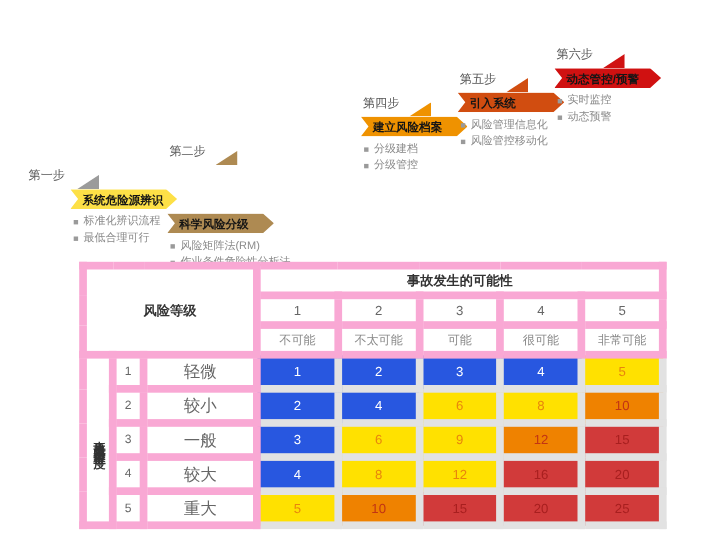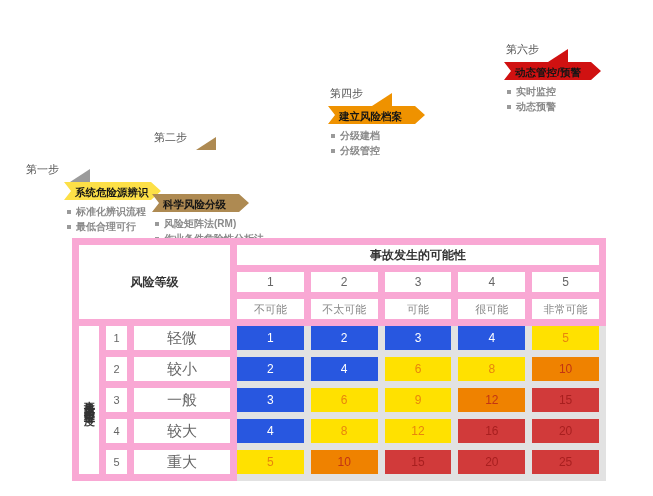--- a/index.html
+++ b/index.html
@@ -3,39 +3,39 @@
 <meta charset="utf-8">
 <style>
   * { margin:0; padding:0; box-sizing:border-box; }
   html,body { background:#ffffff; }
   body { font-family:"Liberation Sans","DejaVu Sans",sans-serif; }
   .canvas { position:relative; width:653px; height:496px; background:#ffffff; overflow:hidden; }
 
   
   .steps-layer { position:absolute; left:0; top:0; width:653px; height:236px; }
   .step { position:absolute; width:116px; }
-  .s1 { left:64px;  top:172px;margin-top:10px; }
+  .s1 { left:64px;  top:172px; }
   .s2 { left:152px; top:150px; }
   .s3 { left:240px; top:128px; }
   .s4 { left:328px; top:106px; }
   .s5 { left:416px; top:84px;  }
   .s6 { left:504px; top:62px;  }
 
   .step-label { position:absolute; left:2px; top:-20px; font-size:11px; color:#555; white-space:nowrap; }
   .s1 .step-label { left:-38px; }
   .step-tri { position:absolute; left:44px; top:-13px; width:20px; height:13px;
               clip-path:polygon(100% 0, 100% 100%, 0 100%); }
   .s1 .step-tri { left:6px; }
 
   .step-bar { position:relative; width:97px; height:18px; line-height:18px; padding-left:11px;
               clip-path:polygon(0 0, calc(100% - 10px) 0, 100% 50%, calc(100% - 10px) 100%, 0 100%, 7px 50%); }
   .step-title { font-weight:700; font-size:10.5px; color:#151515; white-space:nowrap; }
 
   .step-bullets { list-style:none; margin:5px 0 0 2px; width:110px; }
-  .step-bullets li { position:relative; padding-left:10px; font-size:10px; color:#8a8a8a; line-height:1.45;font-weight:bold; }
+  .step-bullets li { position:relative; padding-left:10px; font-size:10px; color:#8a8a8a; line-height:1.45; }
   .step-bullets li::before { content:""; position:absolute; left:1px; top:5px; width:4px; height:4px; background:#9a9a9a; }
 
   
   .matrix { position:absolute; left:72px; top:238px; width:534px; border-collapse:collapse; table-layout:fixed; }
   .matrix td { border:7px solid #f9a8d4; text-align:center; vertical-align:middle; background:#ffffff; }
   .c-v { width:27px; } .c-n { width:28px; } .c-l { width:103px; }
   tr.hrow td { height:27px; }
   td.corner { font-weight:700; color:#333; font-size:12px; }
   td.ghead  { font-weight:700; color:#333; font-size:12px; }
   tr.nums td { color:#666; font-size:12px; }
@@ -71,20 +71,29 @@
           <li class="step-bullet">作业条件危险性分析法(LEC)</li>
         </ul>
       </div>
       <div class="step s4">
         <div class="step-label">第四步</div>
         <div class="step-tri" style="background: rgb(239, 146, 0);"></div>
         <div class="step-bar" style="background: rgb(239, 146, 0);"><span class="step-title">建立风险档案</span></div>
         <ul class="step-bullets">
           <li class="step-bullet">分级建档</li>
           <li class="step-bullet">分级管控</li>
+        </ul>
+      </div>
+      <div class="step s5">
+        <div class="step-label">第五步</div>
+        <div class="step-tri" style="background: rgb(209, 77, 16);"></div>
+        <div class="step-bar" style="background: rgb(209, 77, 16);"><span class="step-title">引入系统</span></div>
+        <ul class="step-bullets">
+          <li class="step-bullet">风险管理信息化</li>
+          <li class="step-bullet">风险管控移动化</li>
         </ul>
       </div>
       <div class="step s6">
         <div class="step-label">第六步</div>
         <div class="step-tri" style="background: rgb(208, 17, 17);"></div>
         <div class="step-bar" style="background: rgb(208, 17, 17);"><span class="step-title">动态管控/预警</span></div>
         <ul class="step-bullets">
           <li class="step-bullet">实时监控</li>
           <li class="step-bullet">动态预警</li>
         </ul>

